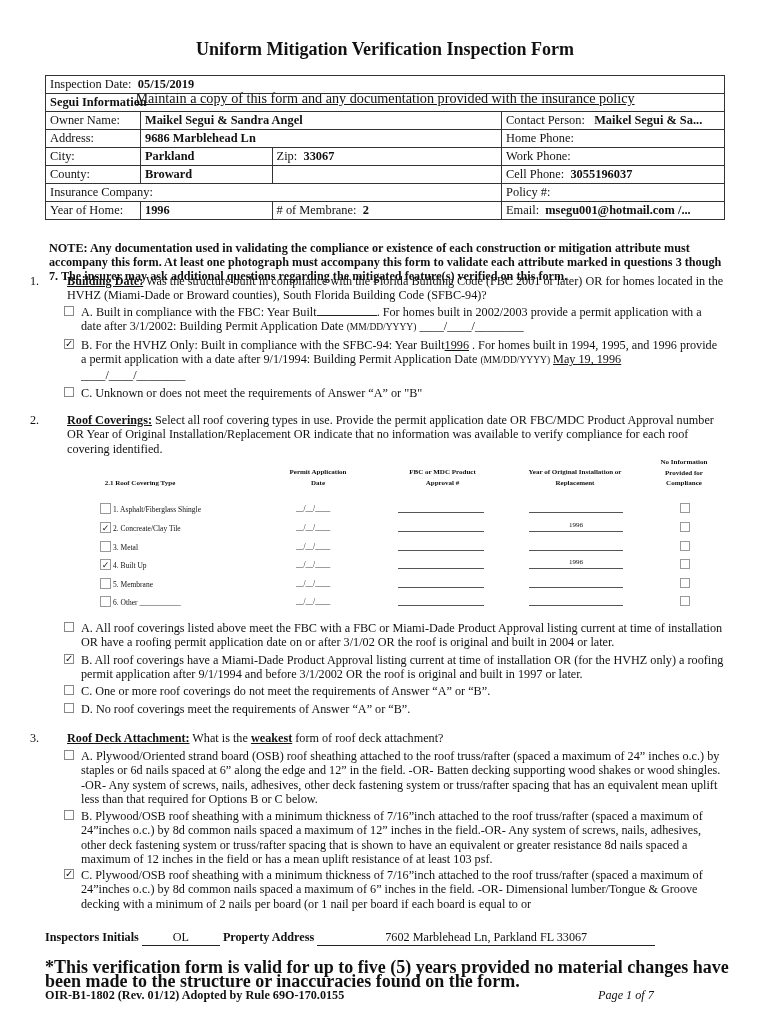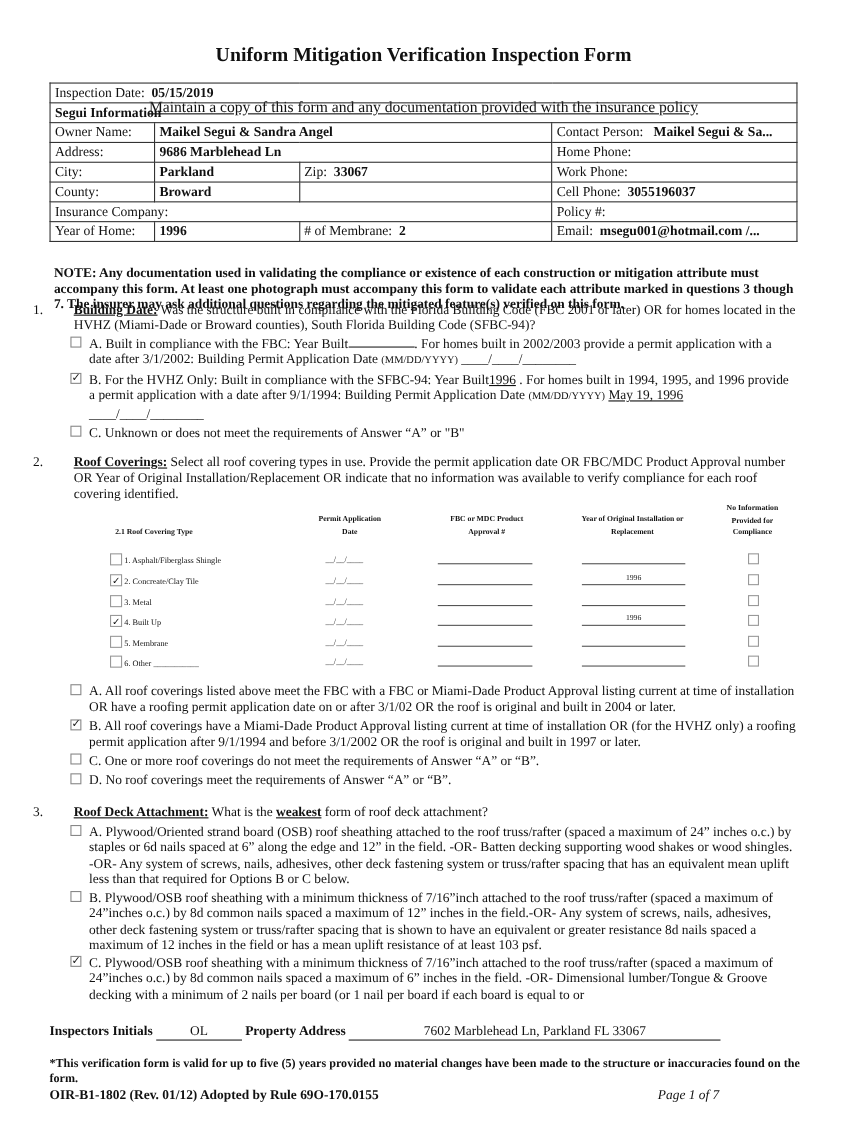--- a/index.html
+++ b/index.html
@@ -29,21 +29,21 @@
   .rc-row { position: absolute; left: 100px; width: 600px; height: 16px; font-size: 7.5px; }
   .rc-row .cbx { position: absolute; left: 0; top: 1px; width: 11px; height: 11px; border: 1px solid #999; font-size: 9px; line-height: 10px; text-align: center; }
   .rc-row .name { position: absolute; left: 13px; top: 3px; }
   .rc-row .date { position: absolute; left: 196px; top: 2px; width: 50px; }
   .rc-row .fbc { position: absolute; left: 298px; top: 10px; width: 86px; border-bottom: 1px solid #555; }
   .rc-row .year { position: absolute; left: 429px; top: 0; width: 94px; border-bottom: 1px solid #555; height: 11px; text-align: center; font-size: 7px; }
   .rc-row .noinfo { position: absolute; left: 580px; top: 1px; width: 10px; height: 10px; border: 1px solid #999; }
 
   .footer-line { left: 45px; top: 930px; font-size: 12.2px; }
   .footer-line .b { font-weight: bold; }
-  .valid { left: 45px; top: 960px; width: 690px; font-weight: bold; font-size: 11px; line-height: 14px; }
+  .valid { left: 45px; top: 960px; width: 690px; font-weight: bold; font-size: 18px; line-height: 14px; }
   .formid { left: 45px; top: 988px; font-weight: bold; font-size: 12.2px; }
   .page { left: 598px; top: 988px; font-style: italic; font-size: 12.2px; }
 </style>
 </head>
 <body>
 
 <div class="abs title">Uniform Mitigation Verification Inspection Form</div>
 <div class="abs subtitle">Maintain a copy of this form and any documentation provided with the insurance policy</div>
 
 <table class="info">

